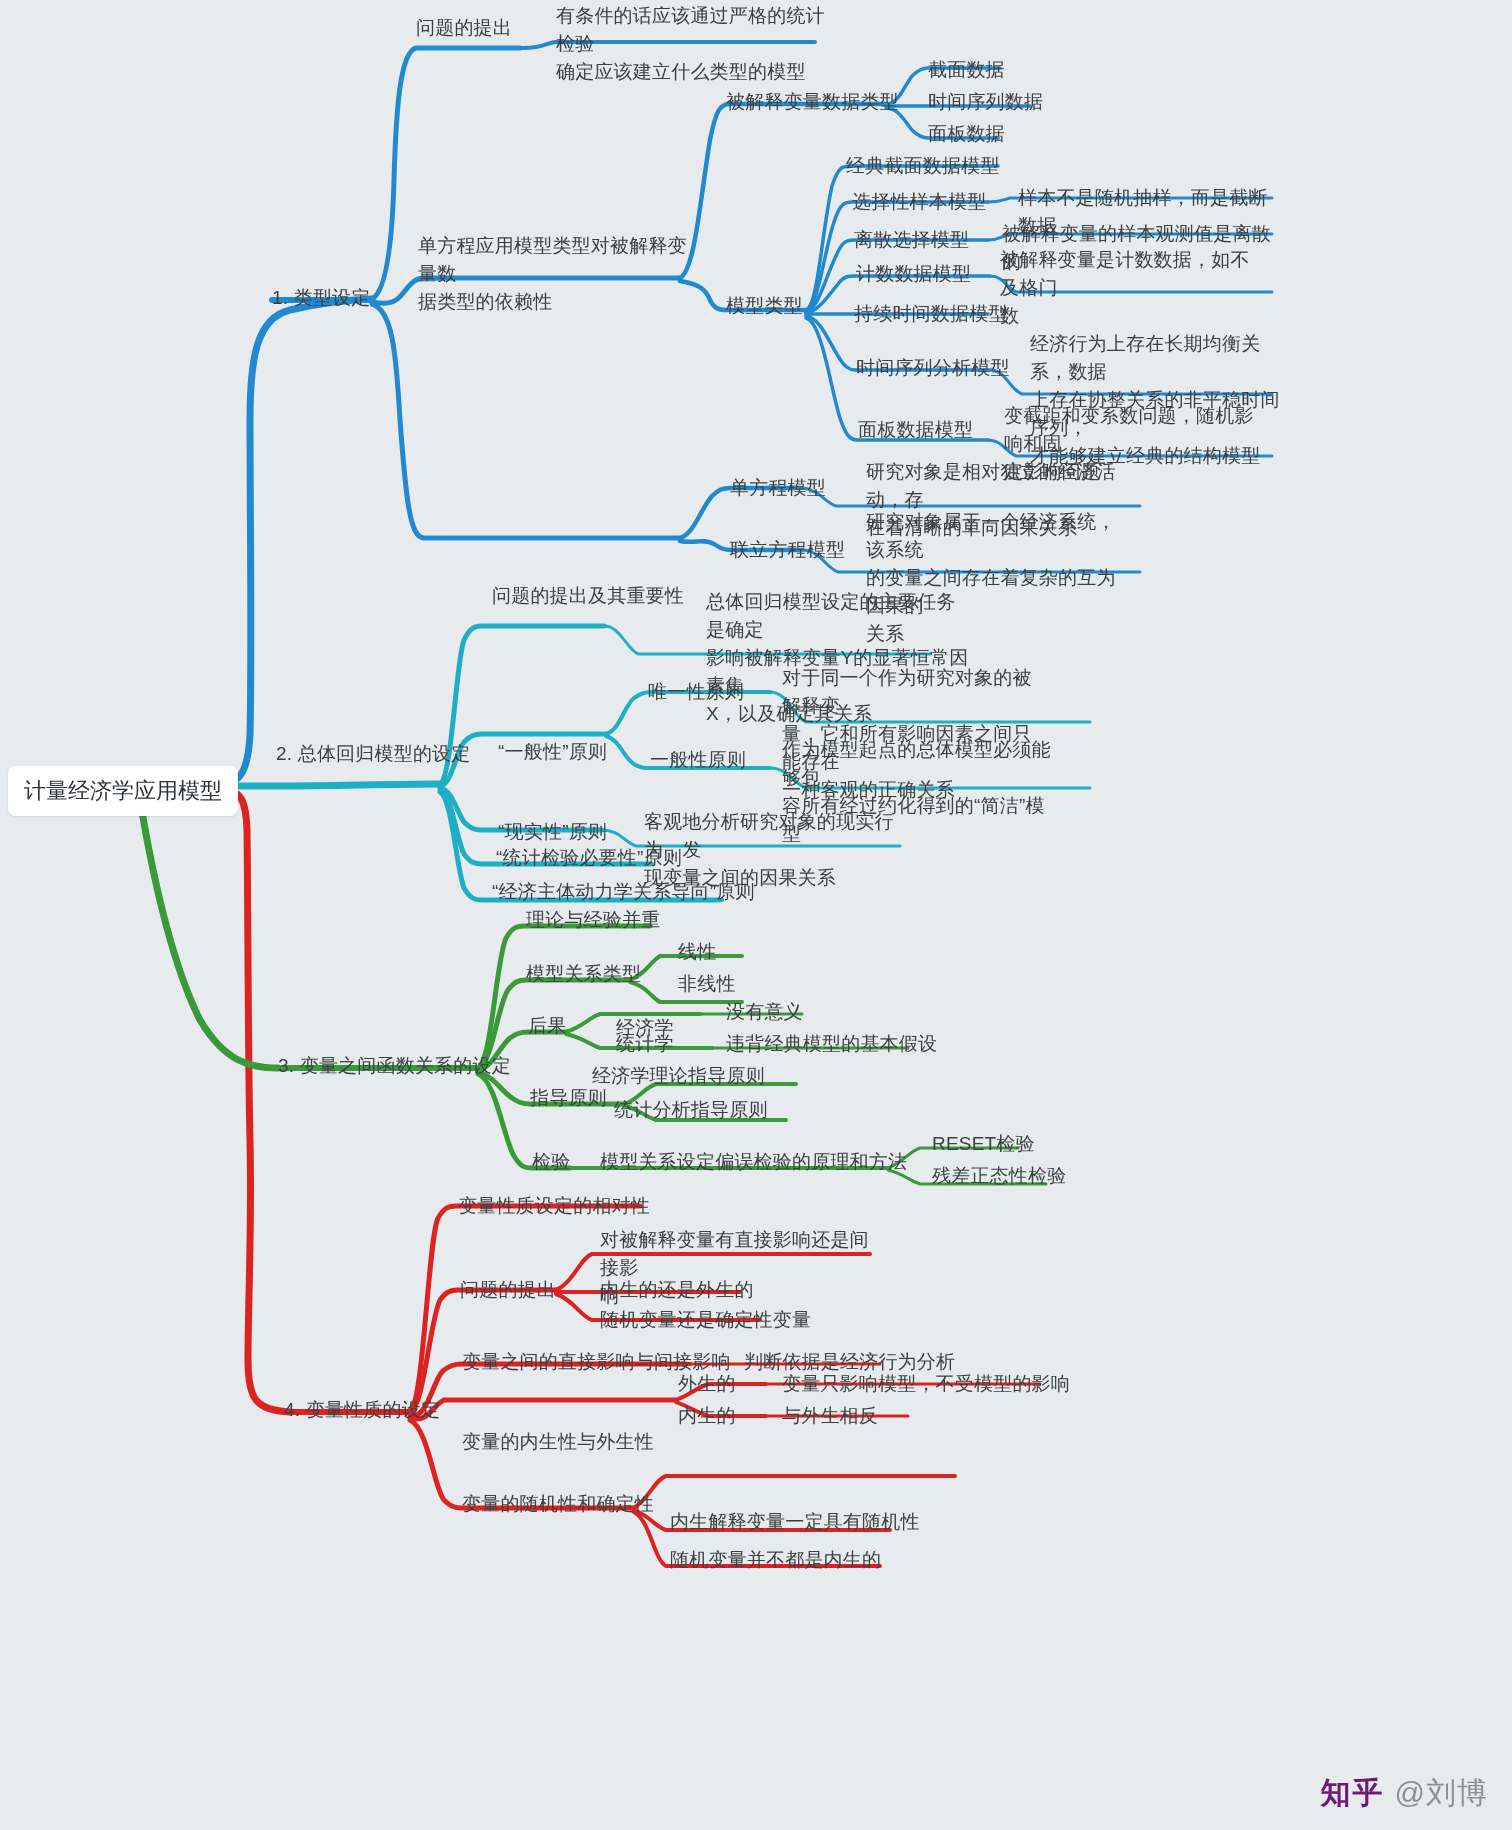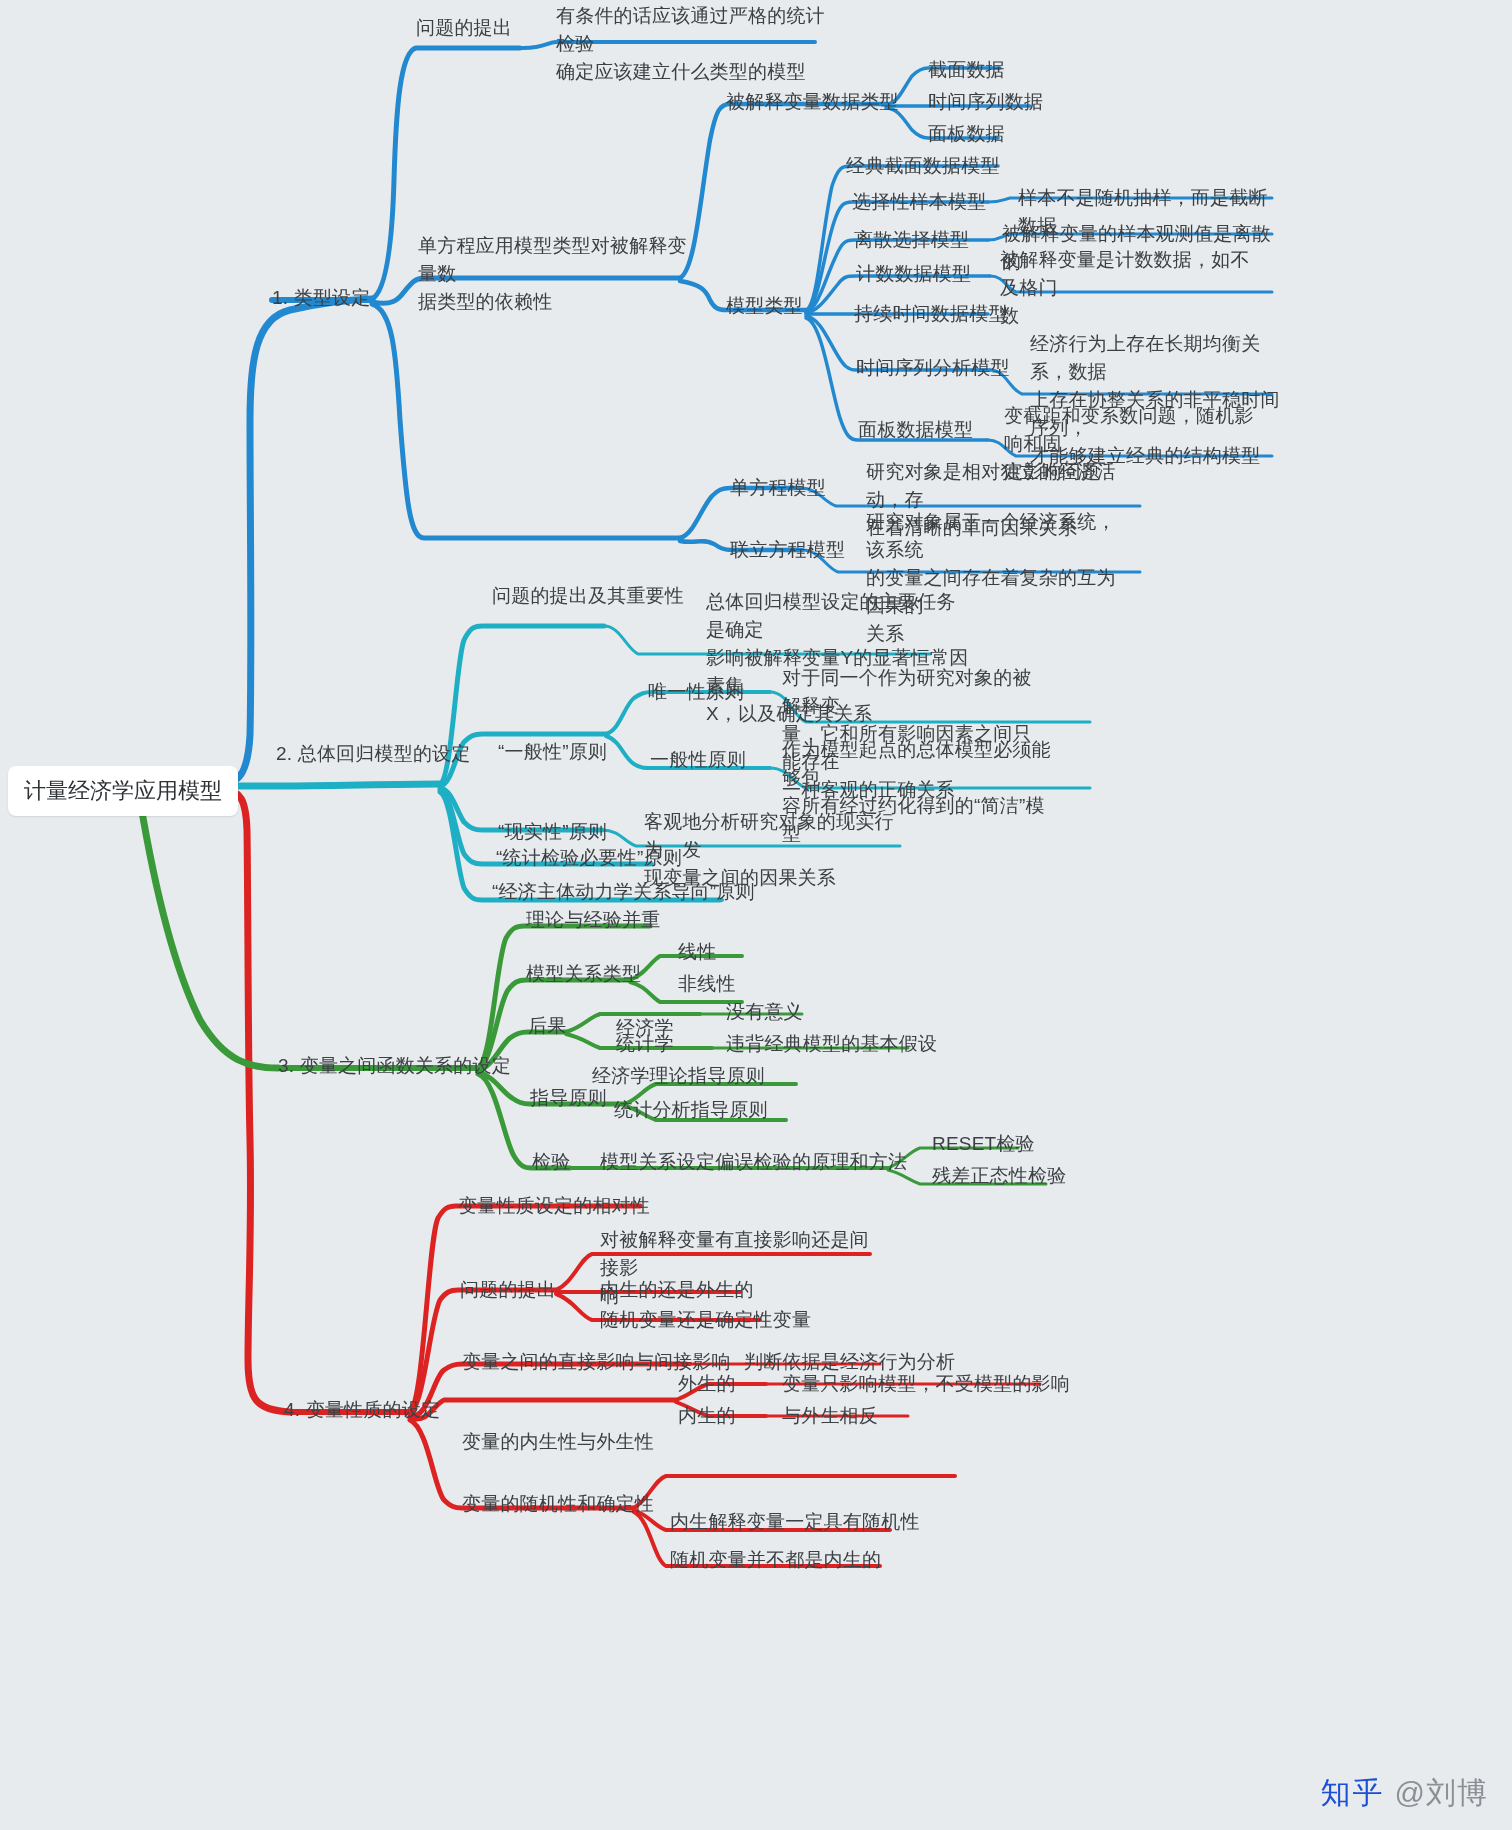--- a/index.html
+++ b/index.html
@@ -32,21 +32,21 @@
     box-shadow:0 1px 2px rgba(0,0,0,.10);
   }
   .wm{
     position:absolute;
     right:24px;bottom:16px;
     display:flex;align-items:center;gap:10px;
     color:#8b9096;font-size:30px;
     letter-spacing:1px;
   }
   .wm .logo{
-    font-size:30px;color:#1d4ed8;font-weight:normal;letter-spacing:2px;
+    font-size:30px;color:#701a75;font-weight:bold;letter-spacing:2px;
   }
   .wm .at{font-size:30px;color:#8b9096;}
 </style>
 </head>
 <body>
 
 <div id="canvas">
 
   <svg class="links" viewBox="0 0 1512 1830">
     <g fill="none" stroke-linecap="round" stroke-linejoin="round">

